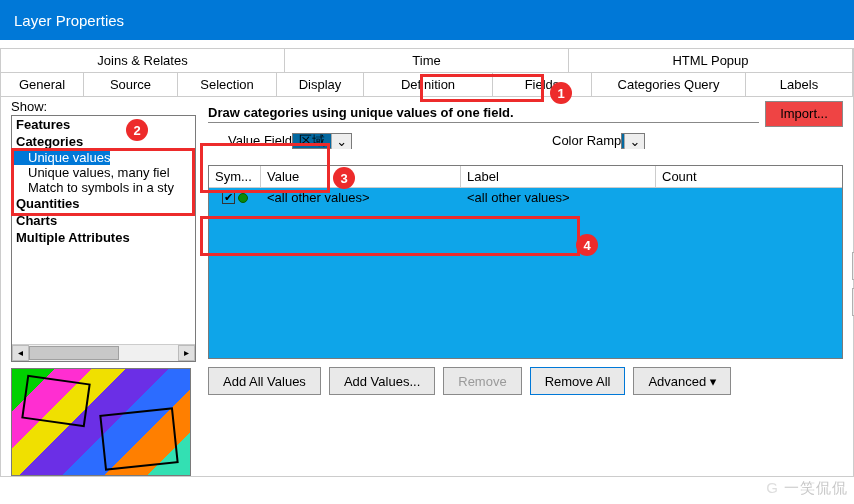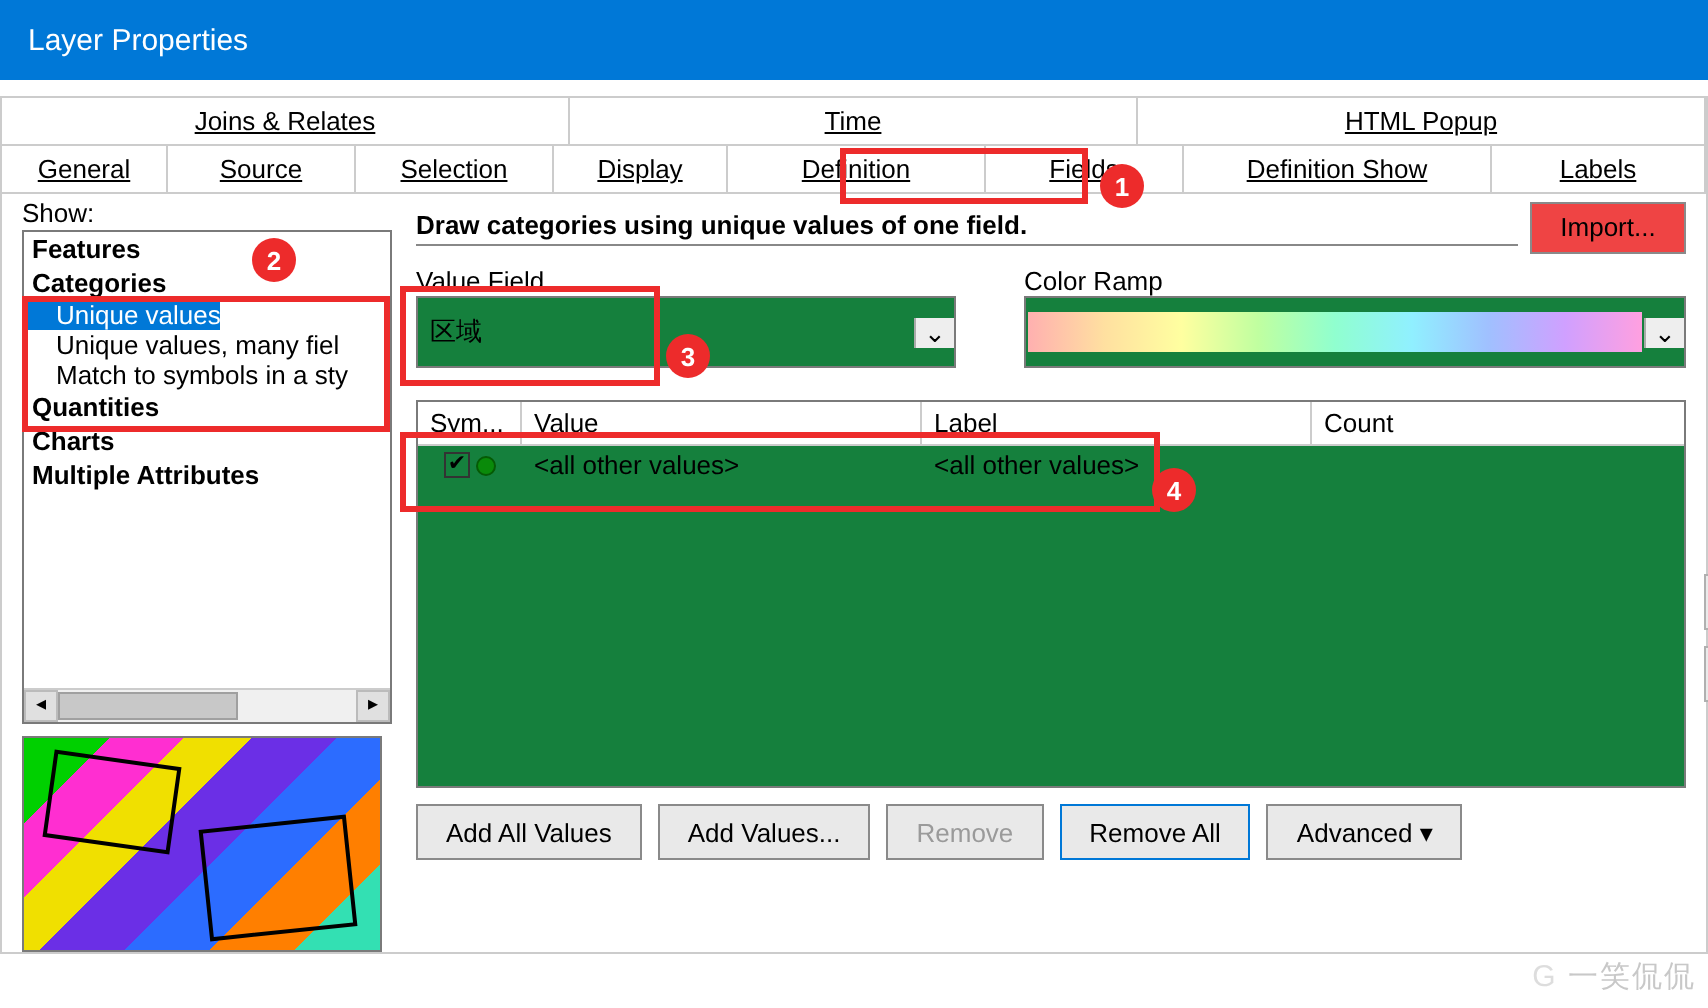--- a/index.html
+++ b/index.html
@@ -16,21 +16,21 @@
   .titlebar {
     background: #0078d7;
     color: #fff;
     height: 40px;
     display: flex;
     align-items: center;
     padding: 0 14px;
     font-size: 15px;
   }
   .tabs-wrap { border: 1px solid #ccc; margin-top: 8px; }
-  .tabs-row { display: flex; text-decoration: underline; }
+  .tabs-row { display: flex; }
   .tab {
     border: 1px solid #ccc;
     margin: -1px 0 0 -1px;
     padding: 4px 0;
     text-align: center;
     background: #fff;
     cursor: default;
   }
   .tabs-row.top .tab { flex: 1; }
   .tabs-row.bottom .tab:nth-child(1){width:84px}
@@ -69,28 +69,28 @@
     position:relative;overflow:hidden;
   }
   .preview::before,.preview::after{content:"";position:absolute;border:2px solid #000;}
   .preview::before{left:12px;top:10px;width:60px;height:40px;transform:rotate(8deg);}
   .preview::after{right:14px;bottom:8px;width:70px;height:52px;transform:rotate(-6deg);}
   .right-col { flex:1; padding: 2px 10px 0 12px; position: relative; }
   .desc-row{display:flex;align-items:center;margin:2px 0 6px 0;}
   .desc-row .txt{font-weight:bold;flex:1;border-bottom:1px solid #888;padding-bottom:2px;}
   .importbtn{width:78px;height:26px;background:#ef4444;border:1px solid #8a8a8a;margin-left:6px;text-align:center;line-height:24px;}
   .field-row{display:flex;gap:34px;margin-top:2px;}
-  .field-block{display:flex;flex-direction:column;}
+  .field-block{display:flex;flex-direction:row;margin-left:20px;}
   .field-block.left{width:270px;}
   .field-block.right{flex:1;}
-  .combo{display:flex;border:1px solid #7a7a7a;height:36px;background:#15803d;align-items:center;}
+  .combo{display:flex;border:1px solid #7a7a7a;height:16px;background:#0369a1;align-items:center;}
   .combo .val{flex:1;padding:0 6px;}
   .combo .arr{width:20px;border-left:1px solid #aaa;background:#eee;display:flex;align-items:center;justify-content:center;}
   .ramp{flex:1;height:20px;margin:1px;background:linear-gradient(90deg,#FFB0B0,#FFE0A0,#FFFFA0,#C0FFA0,#90FFCF,#90F0FF,#A0C0FF,#D0A0FF,#FFA0E0);}
-  .table-wrap{border:1px solid #7a7a7a;margin-top:16px;height:194px;position:relative;background:#15803d;}
+  .table-wrap{border:1px solid #7a7a7a;margin-top:16px;height:194px;position:relative;background:#0ea5e9;}
   .thead{display:flex;border-bottom:1px solid #ccc;background:#fff;}
   .th{border-right:1px solid #ccc;padding:3px 6px;}
   .th.c1{width:52px}.th.c2{width:200px}.th.c3{width:195px}.th.c4{flex:1;border-right:none}
   .trow{display:flex;align-items:center;padding:2px 0;}
   .td.c1{width:52px;display:flex;align-items:center;justify-content:center;gap:3px;}
   .td.c2{width:200px;padding-left:6px}.td.c3{width:195px;padding-left:6px}.td.c4{flex:1}
   .chk{width:13px;height:13px;border:1px solid #333;display:inline-flex;align-items:center;justify-content:center;font-size:11px;line-height:1;}
   .dot{width:10px;height:10px;border-radius:50%;background:#0a8a0a;border:1px solid #055a05;}
   .side-btns{position:absolute;right:-38px;top:86px;display:flex;flex-direction:column;gap:8px;}
   .sqbtn{width:28px;height:28px;background:#eaeaea;border:1px solid #b0b0b0;display:flex;align-items:center;justify-content:center;font-size:16px;color:#888;}
@@ -115,21 +115,21 @@
     <div class="tab">Time</div>
     <div class="tab">HTML Popup</div>
   </div>
   <div class="tabs-row bottom">
     <div class="tab">General</div>
     <div class="tab">Source</div>
     <div class="tab">Selection</div>
     <div class="tab">Display</div>
     <div class="tab">Definition</div>
     <div class="tab">Fields</div>
-    <div class="tab">Definition Show</div>
+    <div class="tab">Categories Query</div>
     <div class="tab">Labels</div>
   </div>
 
   <div class="content">
     <div class="left-col">
       <div class="show-label">Show:</div>
       <div class="show-tree">
         <div class="tree-item bold">Features</div>
         <div class="tree-item bold">Categories</div>
         <div class="tree-sub sel">Unique values</div>

